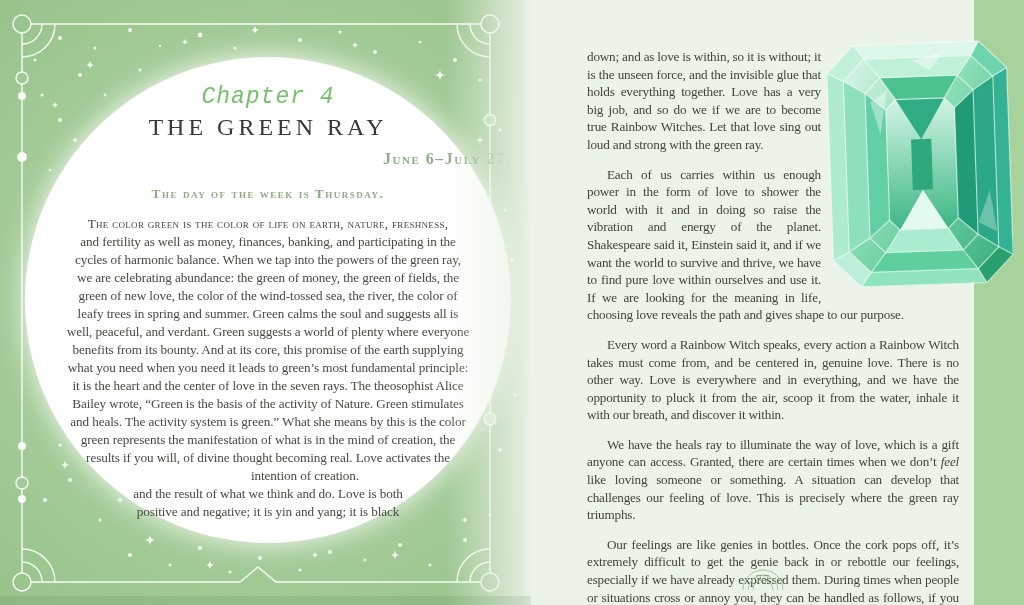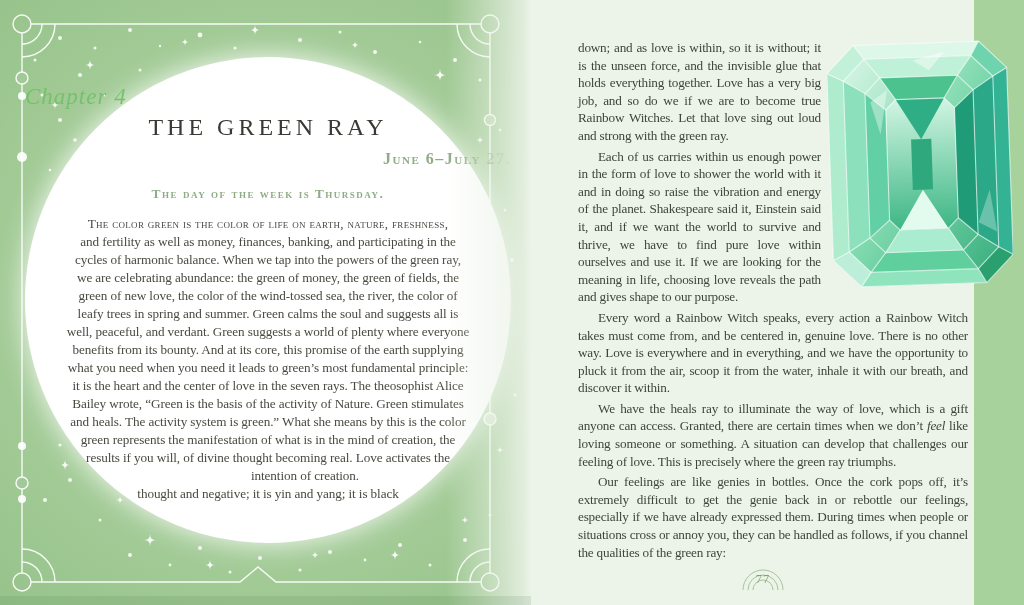--- a/index.html
+++ b/index.html
@@ -9,40 +9,40 @@
   
   .page-left{position:absolute;left:0;top:0;width:531px;height:605px;
     background:radial-gradient(circle at 268px 300px,#b7d8ab 0%,#a6cd9a 55%,#97c38b 100%);}
   .page-left::after{content:'';position:absolute;top:0;right:0;bottom:0;width:85px;
     background:linear-gradient(90deg,rgba(236,243,232,0),rgba(236,243,232,.85) 90%,#ecf3e8);pointer-events:none;z-index:5;}
   .bottom-shade{position:absolute;left:0;right:0;bottom:0;height:9px;background:rgba(60,105,55,.12);z-index:6;}
   .frame{position:absolute;left:0;top:0;z-index:2;}
 
   .big-circle{position:absolute;left:25px;top:57px;width:486px;height:486px;border-radius:50%;
     background:#ffffff;box-shadow:0 0 28px rgba(255,255,255,.9);z-index:3;}
-  .chapter-label{margin-top:27px;text-align:left;font-family:Liberation Serif, serif;
+  .chapter-label{margin-top:27px;text-align:center;font-family:Liberation Mono, monospace;
     font-style:italic;font-size:23px;color:#76c16d;letter-spacing:1px;}
   .chapter-title{margin:4px 0 0;text-align:center;font-size:24px;font-weight:400;
     letter-spacing:4px;color:#383b33;}
   .date-line{margin-top:9px;text-align:right;font-variant:small-caps;font-weight:600;
     font-size:16px;letter-spacing:1.5px;color:#8fac85;}
   .weekday-line{margin-top:18px;text-align:center;font-variant:small-caps;font-weight:600;
     font-size:13.5px;letter-spacing:1.5px;color:#8fac85;}
   .circle-body{margin-top:13px;font-size:13.2px;line-height:18px;color:#474b40;
     text-align:center;letter-spacing:-.1px;}
   .cline{white-space:nowrap;}
   .cline.lead{font-variant:small-caps;letter-spacing:.3px;}
   .cline.left-ind{text-align:center;padding-left:74px;}
 
   
   .page-right{position:absolute;left:531px;top:0;width:493px;height:605px;background:#ecf3e8;}
   .edge-strip{position:absolute;right:0;top:0;width:50px;height:605px;background:#a7d29c;}
   .text-col{position:absolute;left:44px;top:36px;width:396px;font-size:13.2px;line-height:17.6px;
     color:#3e4438;text-align:justify;letter-spacing:-.2px;z-index:2;}
-  .text-col p{margin:3px;}
+  .text-col p{margin:12px;}
   .text-col p.ind{text-indent:20px;}
   .gem-spacer{float:right;width:150px;height:268px;}
   .gem{position:absolute;left:296px;top:40px;z-index:3;}
 
   .folio{position:absolute;left:208px;top:560px;width:48px;height:32px;text-align:center;z-index:2;}
   .folio .num{position:absolute;left:0;right:0;top:12px;font-size:12.5px;color:#7da575;letter-spacing:1px;}
 </style>
 </head>
 <body>
 
@@ -157,21 +157,22 @@
           <div class="cline">leafy trees in spring and summer. Green calms the soul and suggests all is</div>
           <div class="cline">well, peaceful, and verdant. Green suggests a world of plenty where everyone</div>
           <div class="cline">benefits from its bounty. And at its core, this promise of the earth supplying</div>
           <div class="cline">what you need when you need it leads to green’s most fundamental principle:</div>
           <div class="cline">it is the heart and the center of love in the seven rays. The theosophist Alice</div>
           <div class="cline">Bailey wrote, “Green is the basis of the activity of Nature. Green stimulates</div>
           <div class="cline">and heals. The activity system is green.” What she means by this is the color</div>
           <div class="cline">green represents the manifestation of what is in the mind of creation, the</div>
           <div class="cline">results if you will, of divine thought becoming real. Love activates the</div>
           <div class="cline left-ind">intention of creation.</div>
-          <div class="cline">thought and negative; it is yin and yang; it is black</div>
+          <div class="cline">and the result of what we think and do. Love is both</div>
+          <div class="cline">positive and negative; it is yin and yang; it is black</div>
         </div>
     </div>
     <div class="bottom-shade"></div>
   </div>
 
   <div class="page-right">
     <div class="edge-strip"></div>
 
     <svg class="gem" width="186" height="248" viewBox="0 0 184 245">
       <defs>

